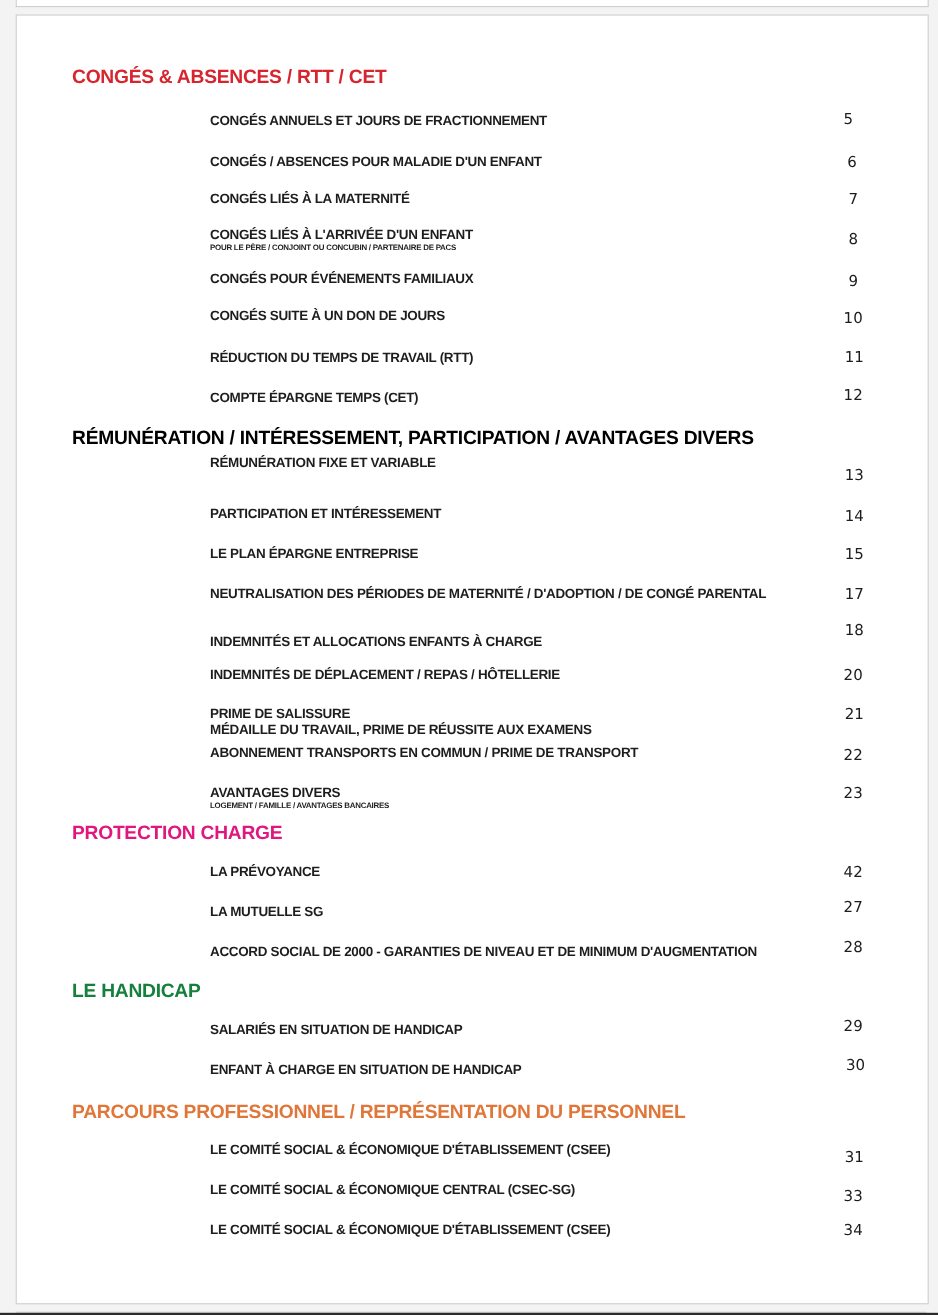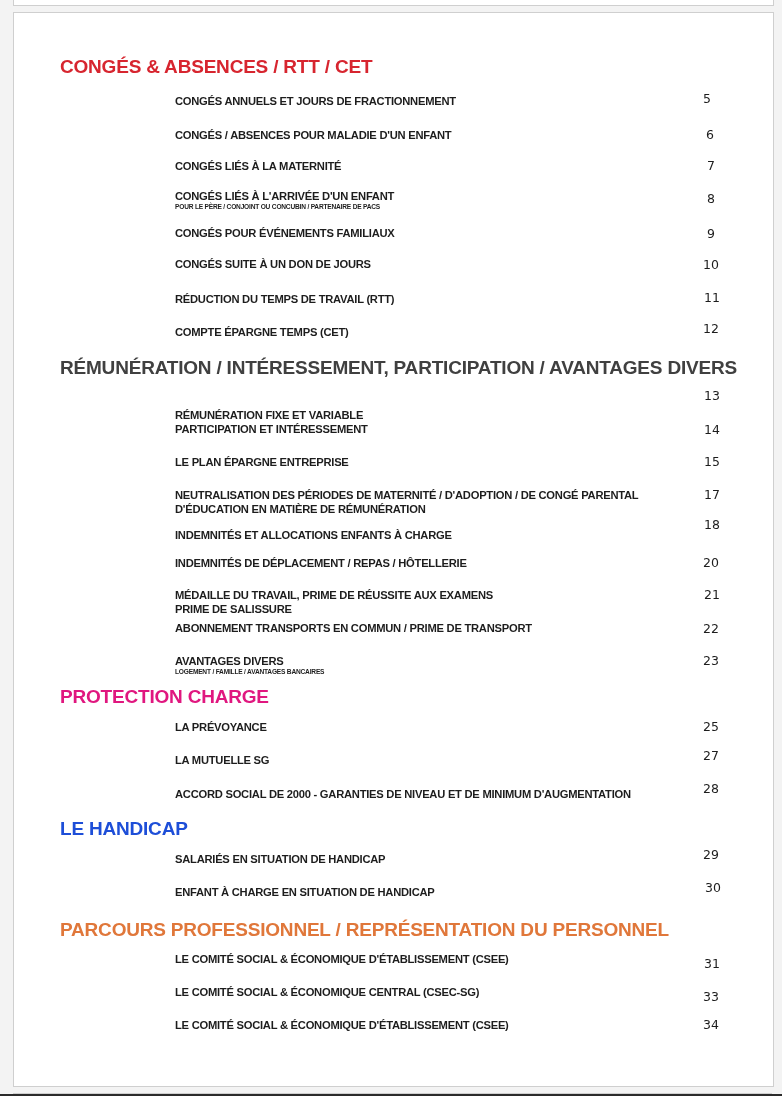--- a/index.html
+++ b/index.html
@@ -18,21 +18,21 @@
   }
   .next-page {
     position: absolute; left: 13px; top: 1093px; width: 759px; height: 20px;
     background: #fff; border-top: 1px solid #cfcfcf;
   }
   .bottom-bar {
     position: absolute; left: 0; top: 1094px; width: 782px; height: 2px; background: #2b2b2b;
   }
   .section {
     position: absolute; left: 60px;
-    font-weight: bold; font-size: 19px; letter-spacing: -0.2px;
+    font-weight: bold; font-size: 16px; letter-spacing: -0.2px;
     white-space: nowrap;
   }
   .entry {
     position: absolute; left: 175px;
     font-weight: bold; font-size: 11.2px; color: #1d1d1d;
     letter-spacing: -0.25px; white-space: nowrap; line-height: 14px;
   }
   .sub {
     display: block; font-size: 6.6px; line-height: 7px; letter-spacing: -0.2px;
   }
@@ -71,70 +71,69 @@
 
 <div class="entry" style="top:257px;">CONGÉS SUITE À UN DON DE JOURS</div>
 <div class="pnum" style="top:257px;left:703px;">10</div>
 
 <div class="entry" style="top:292px;">RÉDUCTION DU TEMPS DE TRAVAIL (RTT)</div>
 <div class="pnum" style="top:290px;left:704px;">11</div>
 
 <div class="entry" style="top:325px;">COMPTE ÉPARGNE TEMPS (CET)</div>
 <div class="pnum" style="top:321px;left:703px;">12</div>
 
-<div class="section" style="top:357px;color:#404040;">RÉMUNÉRATION / INTÉRESSEMENT, PARTICIPATION / AVANTAGES DIVERS</div>
+<div class="section" style="top:357px;color:#000000;">RÉMUNÉRATION / INTÉRESSEMENT, PARTICIPATION / AVANTAGES DIVERS</div>
 
-<div class="entry" style="top:408px;text-align:center;">RÉMUNÉRATION  FIXE ET VARIABLE</div>
+<div class="entry" style="top:379px;text-align:center;">RÉMUNÉRATION  FIXE ET VARIABLE</div>
 <div class="pnum" style="top:388px;left:704px;">13</div>
 
 <div class="entry" style="top:422px;">PARTICIPATION ET INTÉRESSEMENT</div>
 <div class="pnum" style="top:422px;left:704px;">14</div>
 
 <div class="entry" style="top:455px;">LE PLAN ÉPARGNE ENTREPRISE</div>
 <div class="pnum" style="top:454px;left:704px;">15</div>
 
 <div class="entry" style="top:488px;">
   <span class="line2">NEUTRALISATION DES PÉRIODES DE MATERNITÉ / D'ADOPTION / DE CONGÉ PARENTAL</span>
-  <span class="line2">D'ÉDUCATION EN MATIÈRE DE RÉMUNÉRATION</span>
 </div>
 <div class="pnum" style="top:487px;left:704px;">17</div>
 
 <div class="entry" style="top:528px;">INDEMNITÉS ET ALLOCATIONS ENFANTS À CHARGE</div>
 <div class="pnum" style="top:517px;left:704px;">18</div>
 
 <div class="entry" style="top:556px;">INDEMNITÉS DE DÉPLACEMENT / REPAS / HÔTELLERIE</div>
 <div class="pnum" style="top:555px;left:703px;">20</div>
 
 <div class="entry" style="top:588px;">
+  <span class="line2">PRIME DE SALISSURE</span>
   <span class="line2">MÉDAILLE DU TRAVAIL, PRIME DE RÉUSSITE AUX EXAMENS</span>
-  <span class="line2">PRIME DE SALISSURE</span>
 </div>
 <div class="pnum" style="top:587px;left:704px;">21</div>
 
 <div class="entry" style="top:621px;">ABONNEMENT TRANSPORTS EN COMMUN  / PRIME DE TRANSPORT</div>
 <div class="pnum" style="top:621px;left:703px;">22</div>
 
 <div class="entry" style="top:654px;">
   <span>AVANTAGES DIVERS</span>
   <span class="sub">LOGEMENT / FAMILLE / AVANTAGES BANCAIRES</span>
 </div>
 <div class="pnum" style="top:653px;left:703px;">23</div>
 
 <div class="section" style="top:686px;color:#e0177f;">PROTECTION CHARGE</div>
 
 <div class="entry" style="top:720px;">LA PRÉVOYANCE</div>
-<div class="pnum" style="top:719px;left:703px;">25</div>
+<div class="pnum" style="top:719px;left:703px;">42</div>
 
 <div class="entry" style="top:753px;">LA MUTUELLE SG</div>
 <div class="pnum" style="top:748px;left:703px;">27</div>
 
 <div class="entry" style="top:787px;">ACCORD SOCIAL DE 2000 -  GARANTIES DE NIVEAU ET DE MINIMUM D'AUGMENTATION</div>
 <div class="pnum" style="top:781px;left:703px;">28</div>
 
-<div class="section" style="top:818px;color:#1d4ed8;">LE HANDICAP</div>
+<div class="section" style="top:818px;color:#15803d;">LE HANDICAP</div>
 
 <div class="entry" style="top:852px;">SALARIÉS EN SITUATION DE HANDICAP</div>
 <div class="pnum" style="top:847px;left:703px;">29</div>
 
 <div class="entry" style="top:885px;text-align:right;">ENFANT À CHARGE EN  SITUATION DE HANDICAP</div>
 <div class="pnum" style="top:880px;left:705px;">30</div>
 
 <div class="section" style="top:919px;color:#e0773a;">PARCOURS PROFESSIONNEL / REPRÉSENTATION DU PERSONNEL</div>
 
 <div class="entry" style="top:952px;">LE COMITÉ SOCIAL &amp; ÉCONOMIQUE D'ÉTABLISSEMENT (CSEE)</div>

